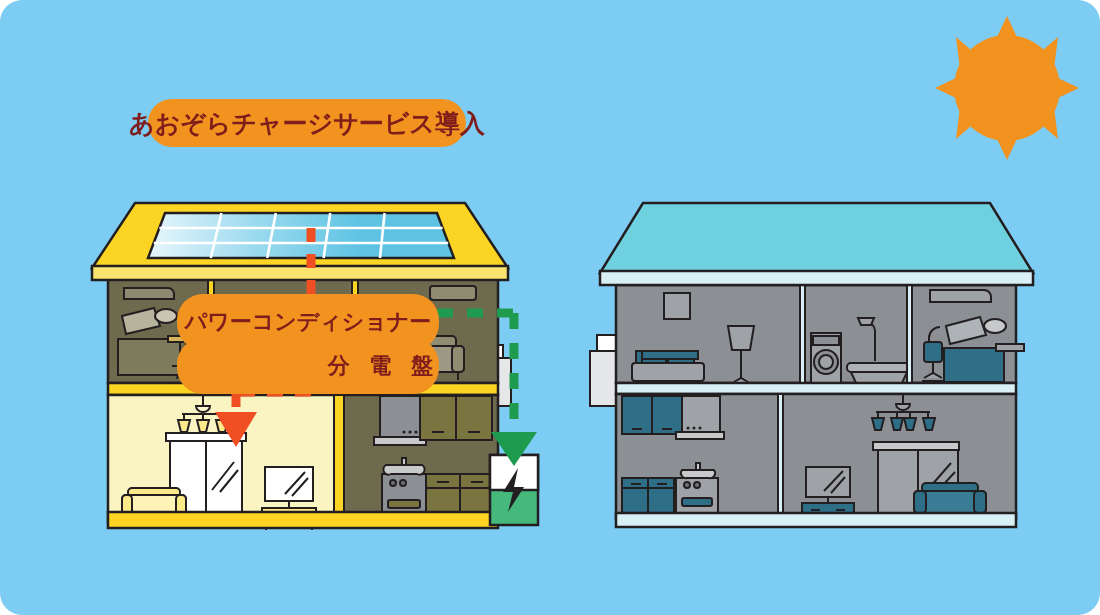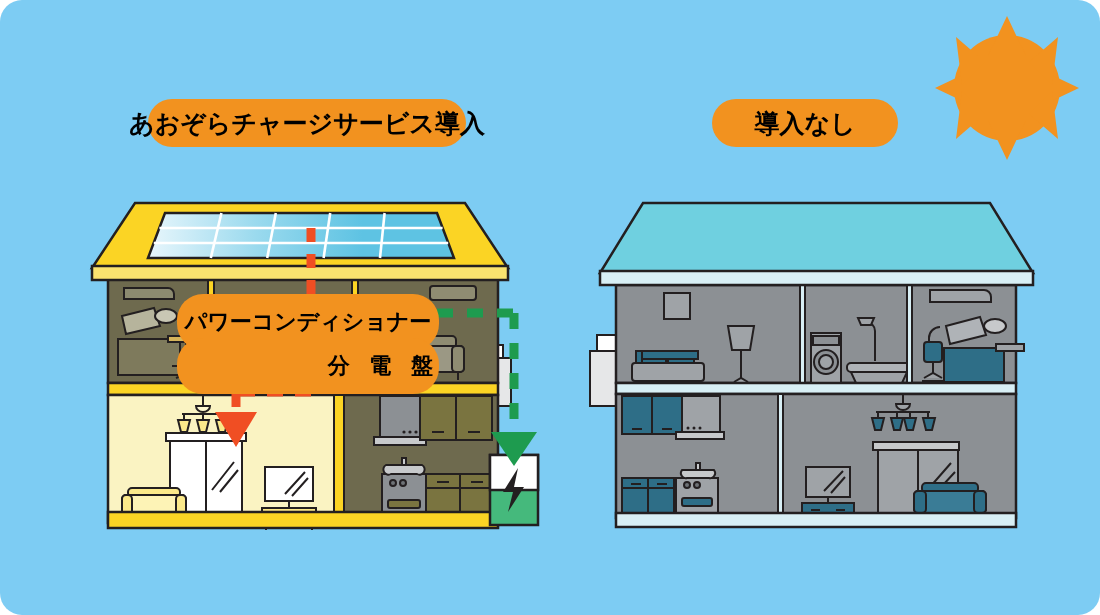--- a/index.html
+++ b/index.html
@@ -2,21 +2,21 @@
 <html><head>
 <meta charset="utf-8">
 <style>
   html,body{margin:0;padding:0;background:#fff;}
   body{font-family:"DejaVu Sans","Liberation Sans",sans-serif;}
   #stage{position:relative;width:1100px;height:615px;overflow:hidden;}
   #sky{position:absolute;left:0;top:0;width:1100px;height:615px;background:#7DCCF3;border-radius:22px;}
   .pill{
     position:absolute;background:#F2921F;border-radius:26px;
     display:flex;align-items:center;justify-content:center;
-    color:#000000;font-weight:bold;white-space:nowrap;
+    color:#7f1d1d;font-weight:bold;white-space:nowrap;
   }
   .pill-top{height:48px;font-size:25px;}
   .pill-in{height:56px;font-size:22px;
     box-shadow:0 0 0 2px rgba(0,0,0,0);}
   .svgwrap{position:absolute;left:0;top:0;}
 </style>
 </head>
 <body>
 
 <div id="stage">
@@ -324,23 +324,20 @@
       </g>
     </g>
 
     </g>
   </svg>
 
   <div class="pill pill-top" style="left:148px;top:99px;width:318px;">
     <span>あおぞらチャージサービス導入</span>
   </div>
 
-  <div class="pill pill-top" style="left:712px;top:99px;width:186px;">
-    <span>導入なし</span>
-  </div>
 
   <div class="pill pill-in" style="left:177px;top:294px;width:262px;">
     <span>パワーコンディショナー</span>
   </div>
 
   <div class="pill pill-in" style="left:177px;top:338px;width:262px;letter-spacing:6px;justify-content:flex-end;">
     <span>分 電 盤</span>
   </div>
 
 </div>

